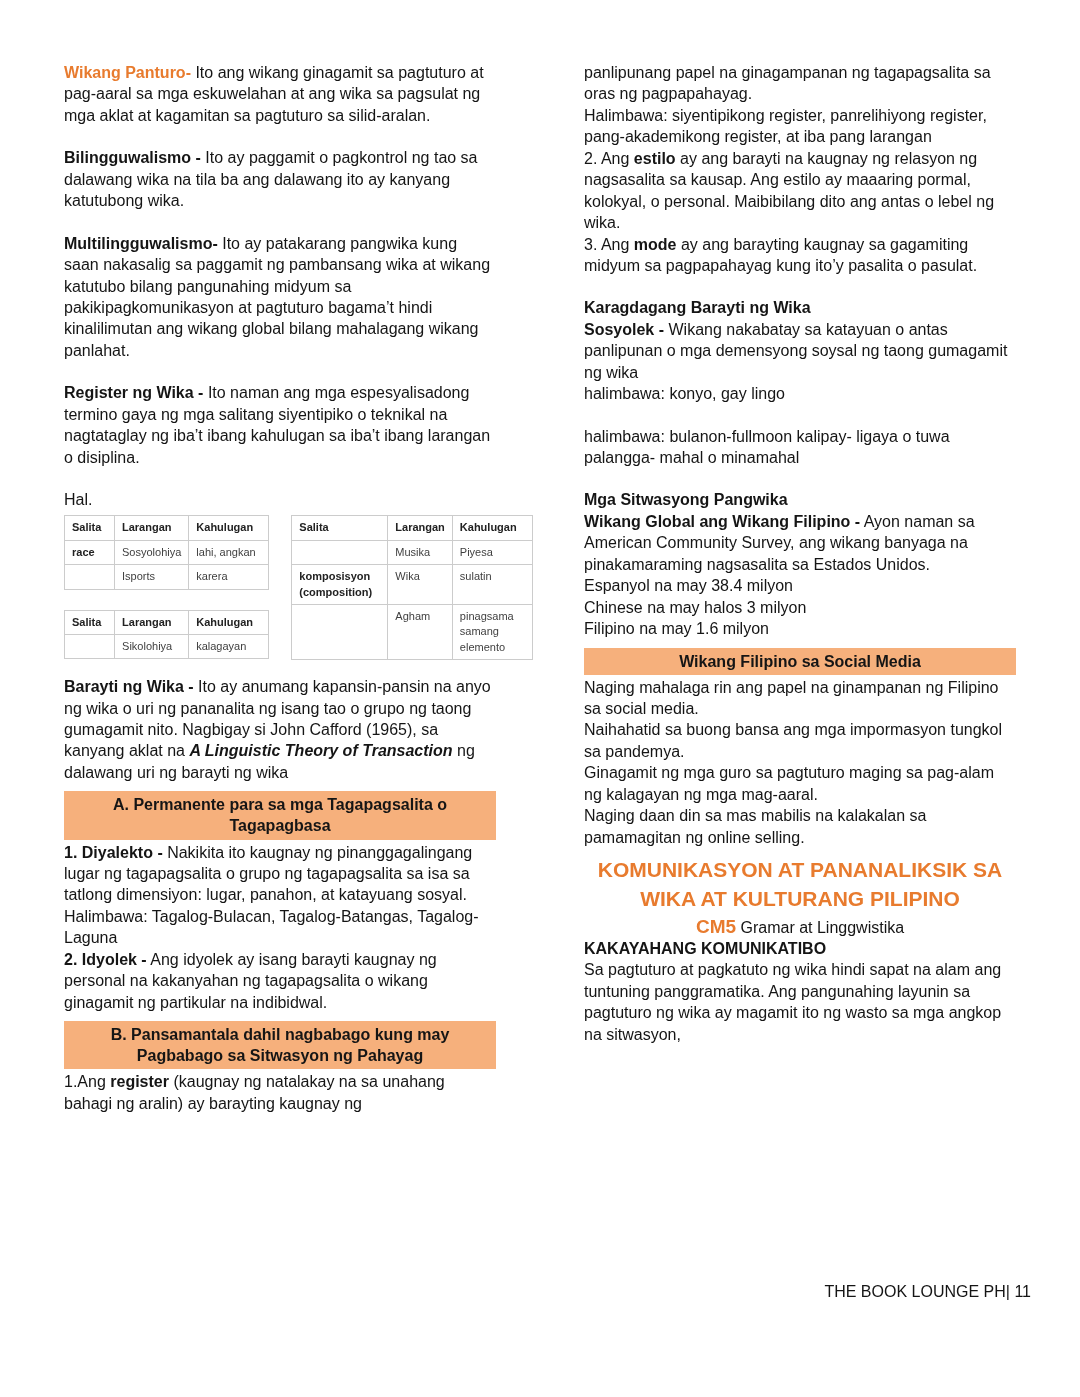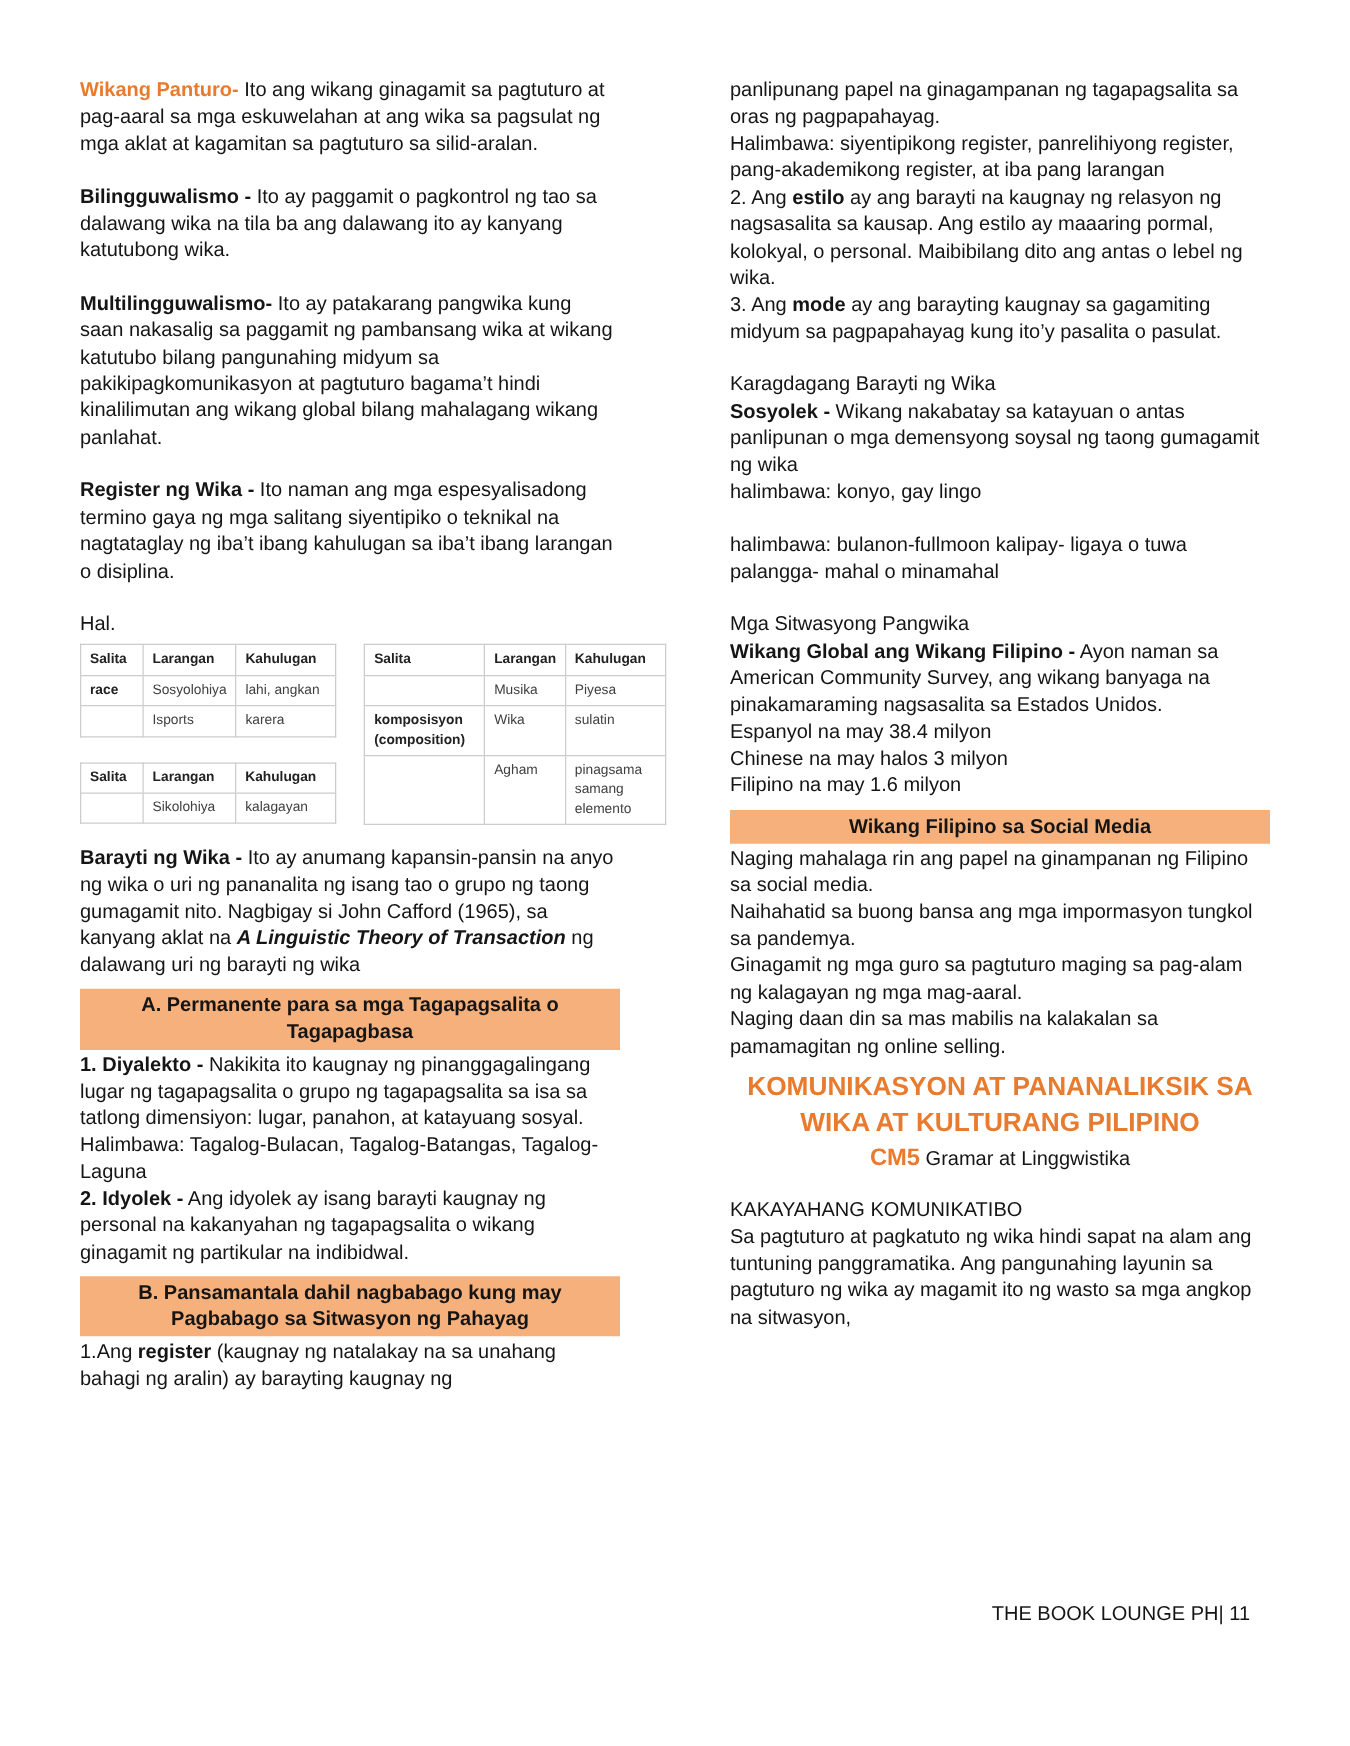--- a/index.html
+++ b/index.html
@@ -15,34 +15,34 @@
   p { margin:0; line-height:1.34; }
   .gap { margin-bottom:21px; }
   .gap-sm { margin-bottom:8px; }
   b, strong { font-weight:bold; }
   .accent { color:var(--accent); }
   .bi { font-weight:bold; font-style:italic; }
   .banner {
     background:var(--highlight); font-weight:bold; text-align:center;
     line-height:1.32; padding:3px 8px; margin:0 0 2px 0;
   }
-  .subhead { font-weight:normal; }
+  .subhead { font-weight:bold; }
   .hal { margin:0 0 5px 0; }
   .tables-row { display:flex; gap:22px; align-items:flex-start; margin:2px 0 16px 0; }
   .tables-stack { display:flex; flex-direction:column; gap:20px; }
   table.tbl { border-collapse:collapse; font-size:11px; color:#3f3f3f; line-height:1.4; }
   .tbl th, .tbl td { border:1px solid #cccccc; padding:4px 7px; text-align:left; vertical-align:top; }
   .tbl th { font-weight:bold; color:#222; }
   .tbl td:first-child { font-weight:bold; color:#222; }
   .tbl th:nth-child(1){ min-width:50px; } .tbl th:nth-child(2){ min-width:74px; } .tbl th:nth-child(3){ min-width:80px; }
   .tbl3 th:nth-child(1){ min-width:96px; width:96px; } .tbl3 th:nth-child(2){ min-width:60px; } .tbl3 th:nth-child(3){ min-width:80px; }
   .big-title { color:var(--accent); font-weight:bold; font-size:21px; text-align:center; line-height:1.38; margin:8px 0 2px 0; }
-  .course-line { text-align:center; margin-bottom:20px; }
+  .course-line { text-align:center; }
   .course-code { color:var(--accent); font-weight:bold; font-size:19px; }
-  .footer { position:absolute; right:80px; top:1283px; font-size:16px; color:#151515; }
+  .footer { position:absolute; right:49px; top:1283px; font-size:16px; color:#151515; }
 </style>
 </head>
 <body>
 
 <div class="page">
   <div class="columns">
 
     <div class="col">
 
       <p class="gap"><strong class="accent">Wikang Panturo-</strong><span> Ito ang wikang ginagamit sa pagtuturo at pag-aaral sa mga eskuwelahan at ang wika sa pagsulat ng mga aklat at kagamitan sa pagtuturo sa silid-aralan.</span></p>

